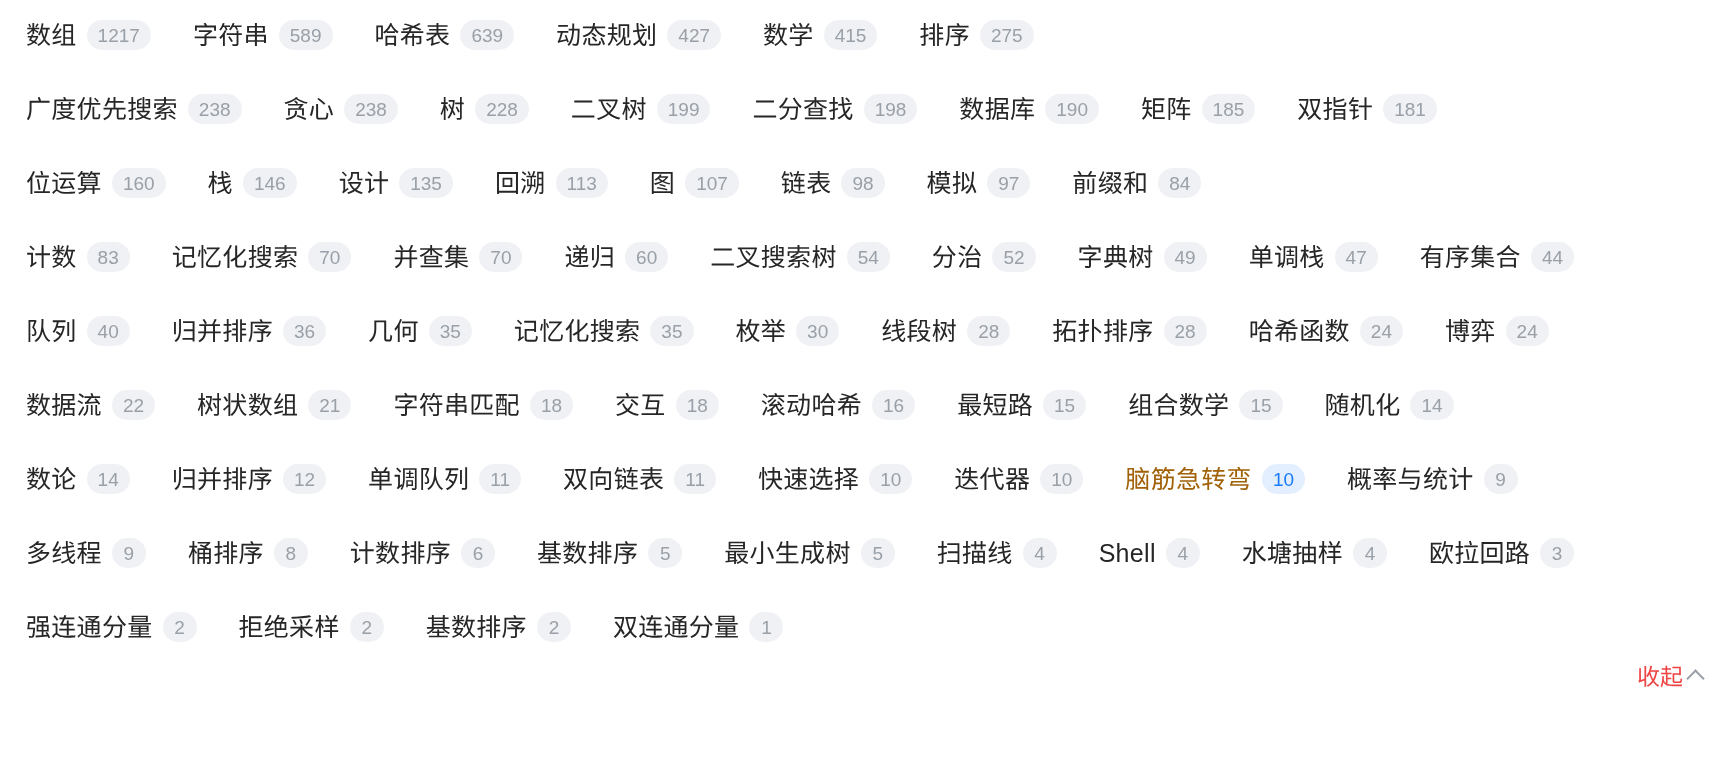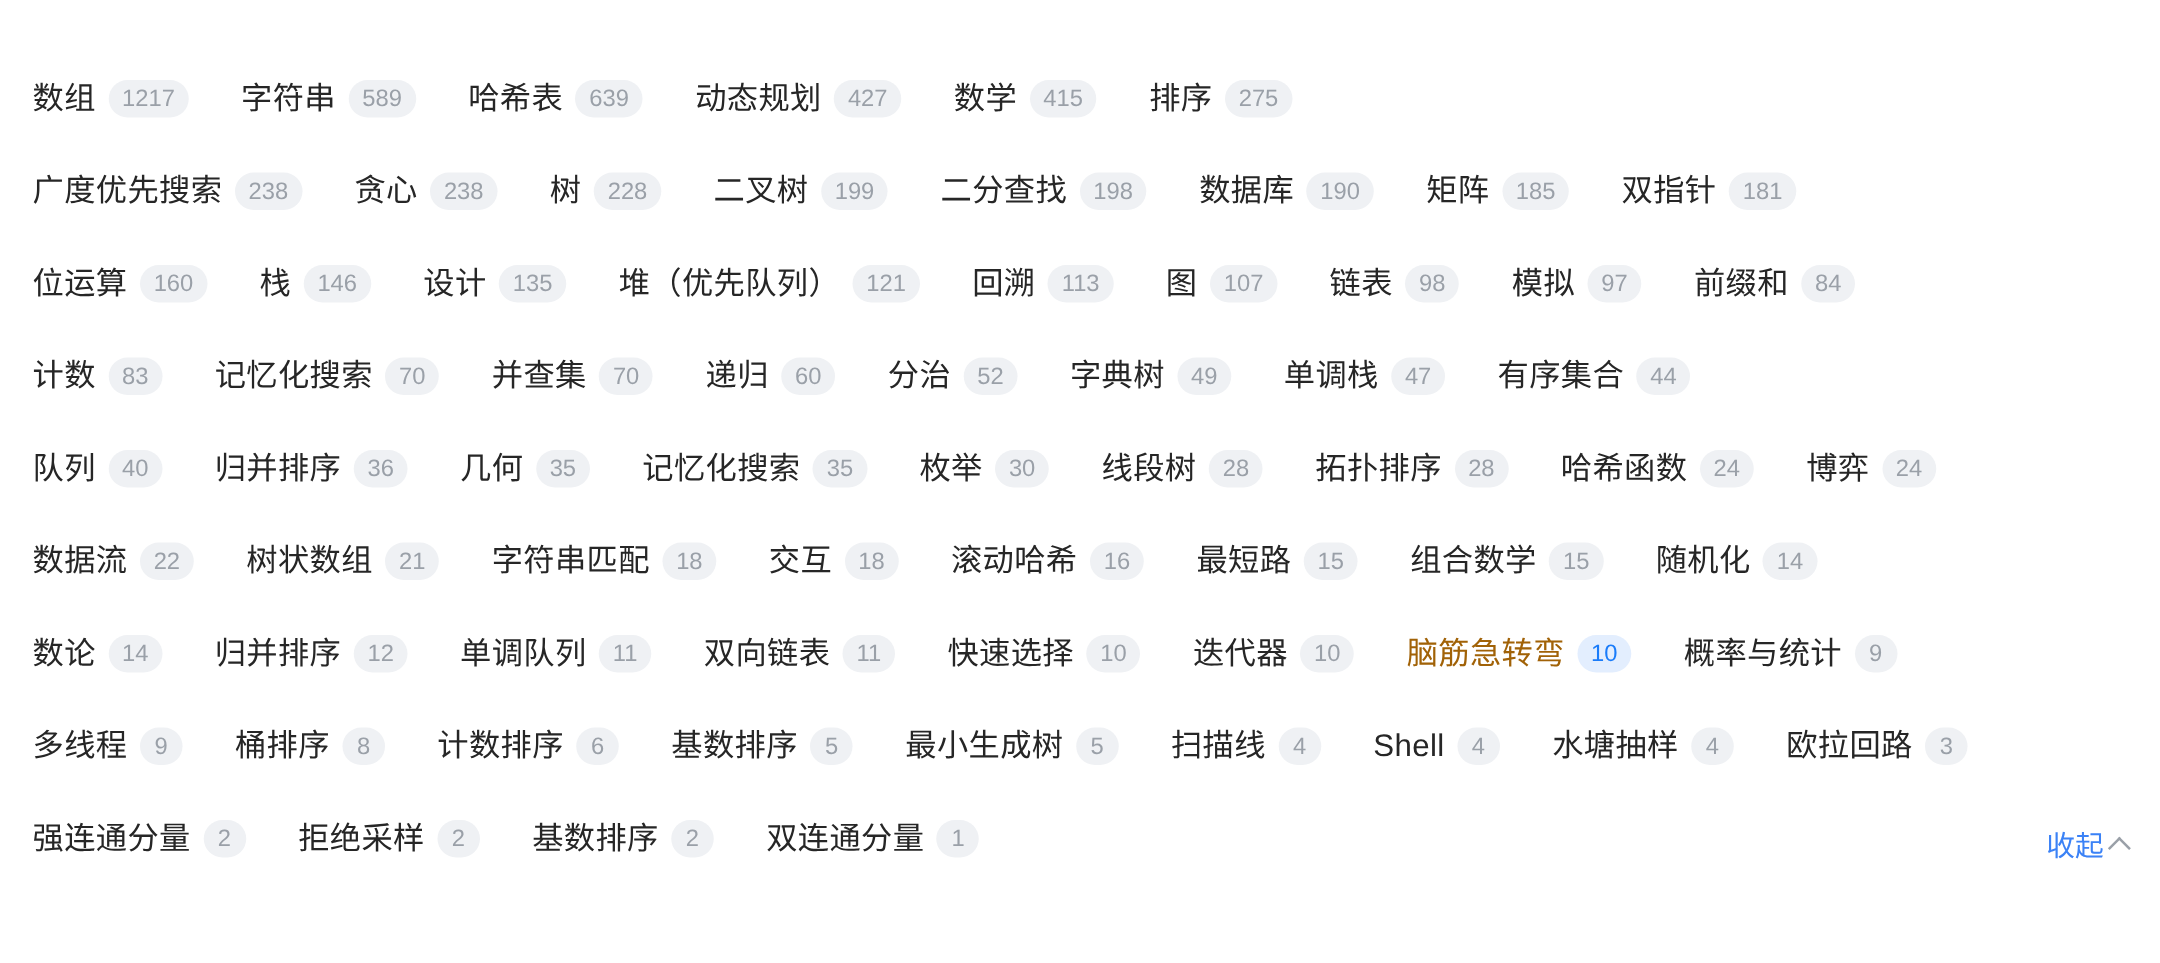--- a/index.html
+++ b/index.html
@@ -26,21 +26,21 @@
   }
 
   .tag-rows {
     display: flex;
     flex-direction: column;
   }
 
   .tag-row {
     display: flex;
     flex-direction: row;
-    align-items: flex-end;
+    align-items: flex-start;
     height: 74px;
     flex-wrap: nowrap;
     white-space: nowrap;
   }
 
   .tag-item {
     display: inline-flex;
     align-items: center;
     gap: 10px;
     margin-right: 42px;
@@ -80,21 +80,21 @@
   }
 
   
   .collapse-control {
     position: absolute;
     right: 26px;
     bottom: 78px;
     display: inline-flex;
     align-items: center;
     gap: 6px;
-    color: #3b82f6;
+    color: #ef4444;
     font-size: 23px;
     cursor: pointer;
     user-select: none;
   }
   .collapse-control .chev {
     display: inline-block;
     width: 13px;
     height: 13px;
     border-left: 2.4px solid #9aa0a8;
     border-top: 2.4px solid #9aa0a8;
@@ -175,24 +175,20 @@
         </div>
         <div class="tag-item">
           <span class="tag-label">栈</span>
           <span class="tag-count">146</span>
         </div>
         <div class="tag-item">
           <span class="tag-label">设计</span>
           <span class="tag-count">135</span>
         </div>
         <div class="tag-item">
-          <span class="tag-label">堆（优先队列）</span>
-          <span class="tag-count">121</span>
-        </div>
-        <div class="tag-item">
           <span class="tag-label">回溯</span>
           <span class="tag-count">113</span>
         </div>
         <div class="tag-item">
           <span class="tag-label">图</span>
           <span class="tag-count">107</span>
         </div>
         <div class="tag-item">
           <span class="tag-label">链表</span>
           <span class="tag-count">98</span>
@@ -215,20 +211,24 @@
           <span class="tag-label">记忆化搜索</span>
           <span class="tag-count">70</span>
         </div>
         <div class="tag-item">
           <span class="tag-label">并查集</span>
           <span class="tag-count">70</span>
         </div>
         <div class="tag-item">
           <span class="tag-label">递归</span>
           <span class="tag-count">60</span>
+        </div>
+        <div class="tag-item">
+          <span class="tag-label">二叉搜索树</span>
+          <span class="tag-count">54</span>
         </div>
         <div class="tag-item">
           <span class="tag-label">分治</span>
           <span class="tag-count">52</span>
         </div>
         <div class="tag-item">
           <span class="tag-label">字典树</span>
           <span class="tag-count">49</span>
         </div>
         <div class="tag-item">

